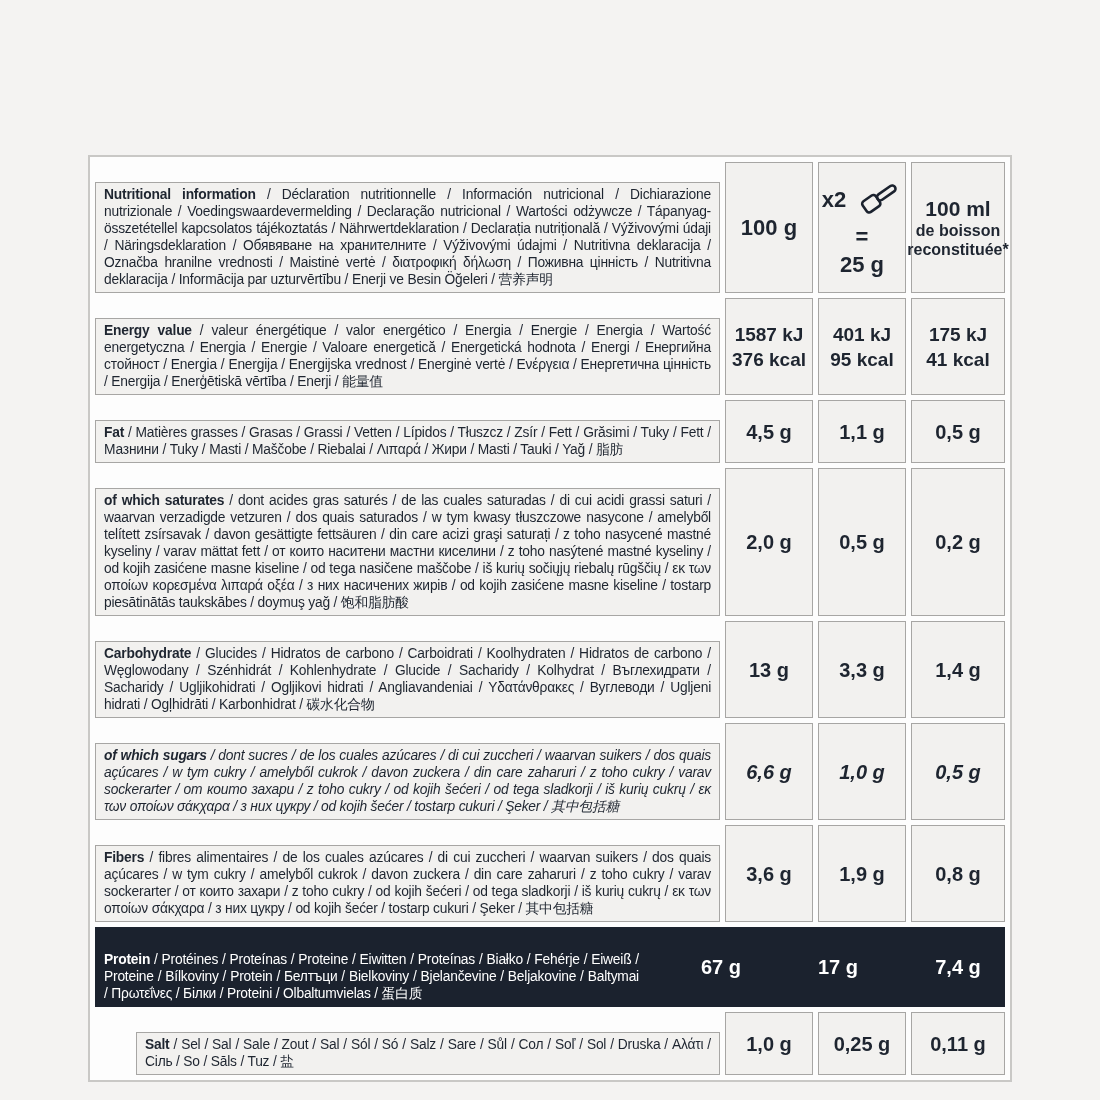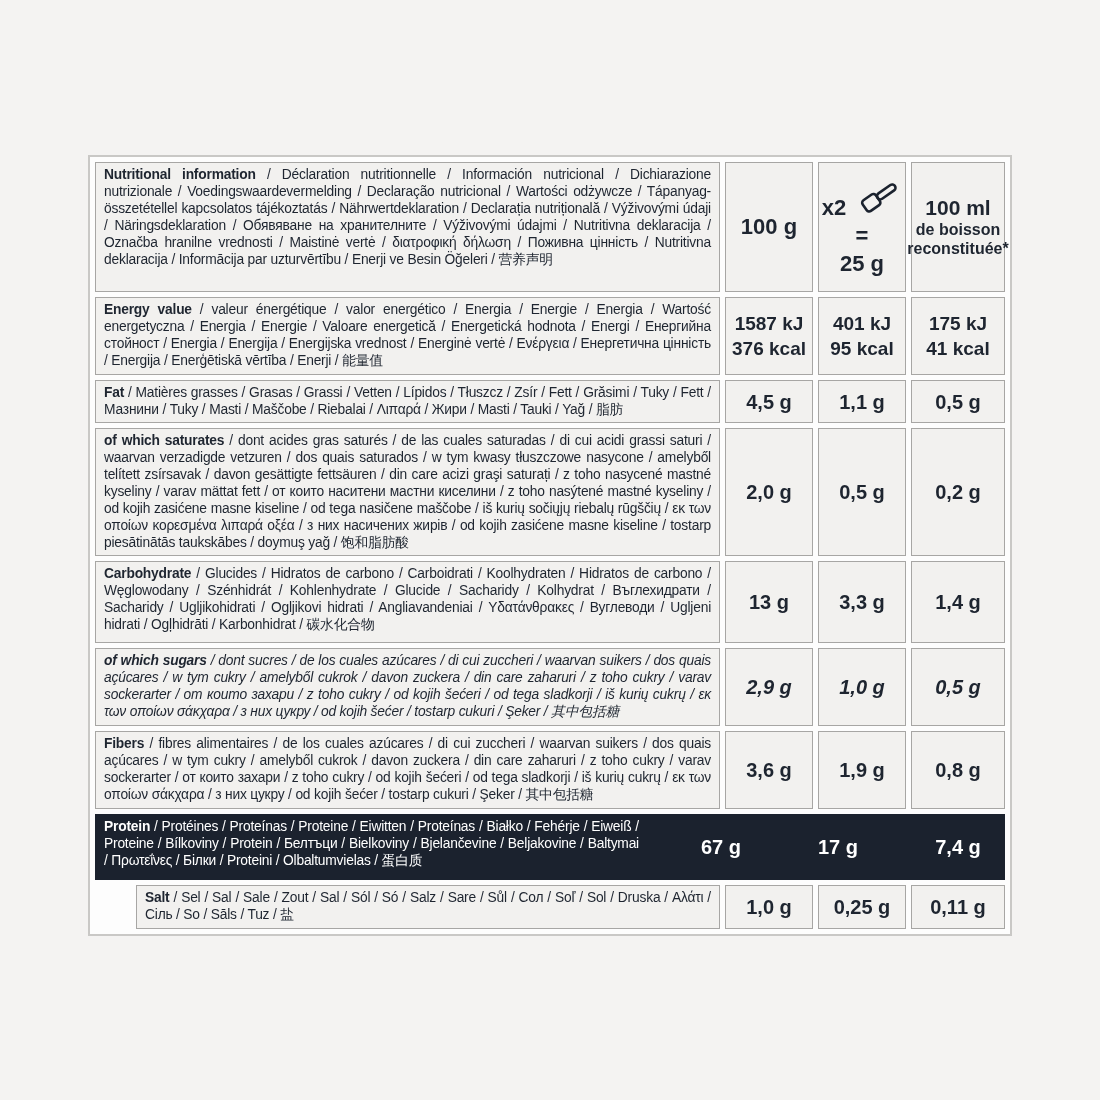--- a/index.html
+++ b/index.html
@@ -30,20 +30,21 @@
     background:#f2f1ef;
     border:1px solid #a7a6a4;
     box-sizing:border-box;
   }
   .label-cell{
     padding:3px 8px 4px 8px;
     font-size:13.8px;
     line-height:17px;
     letter-spacing:-0.2px;
     text-align:justify;
+    margin-top:20px;
   }
   .label-cell b{letter-spacing:-0.2px;}
   .val-cell{
     display:flex;
     flex-direction:column;
     align-items:center;
     justify-content:center;
     font-weight:700;
     font-size:20px;
     line-height:26px;
@@ -69,21 +70,21 @@
     border-color:transparent;
   }
   .hdr-val{
     font-size:22px;
   }
   .hdr-scoop{
     gap:2px;
   }
   .scoop-line{
     display:flex;
-    align-items:flex-end;
+    align-items:center;
     gap:12px;
   }
   .hdr-ml .ml-big{font-size:21px;line-height:24px;}
   .hdr-ml .ml-small{font-size:16px;line-height:19px;}
   .energy-val{font-size:19px;line-height:25px;}
 </style>
 </head>
 <body>
 
 <div class="label-card">
@@ -157,21 +158,21 @@
     </div>
     <div class="cell val-cell">13 g</div>
     <div class="cell val-cell">3,3 g</div>
     <div class="cell val-cell">1,4 g</div>
   </div>
 
   <div class="row r-sugars">
     <div class="cell label-cell">
       <b>of which sugars</b><span> / dont sucres / de los cuales azúcares / di cui zuccheri / waarvan suikers / dos quais açúcares / w tym cukry / amelyből cukrok / davon zuckera / din care zaharuri / z toho cukry / varav sockerarter / от които захари / z toho cukry / od kojih šećeri / od tega sladkorji / iš kurių cukrų / εκ των οποίων σάκχαρα / з них цукру / od kojih šećer / tostarp cukuri / Şeker / 其中包括糖</span>
     </div>
-    <div class="cell val-cell">2,9 g</div>
+    <div class="cell val-cell">6,6 g</div>
     <div class="cell val-cell">1,0 g</div>
     <div class="cell val-cell">0,5 g</div>
   </div>
 
   <div class="row r-fibers">
     <div class="cell label-cell">
       <b>Fibers</b><span> / fibres alimentaires / de los cuales azúcares / di cui zuccheri / waarvan suikers / dos quais açúcares / w tym cukry / amelyből cukrok / davon zuckera / din care zaharuri / z toho cukry / varav sockerarter / от които захари / z toho cukry / od kojih šećeri / od tega sladkorji / iš kurių cukrų / εκ των οποίων σάκχαρα / з них цукру / od kojih šećer / tostarp cukuri / Şeker / 其中包括糖</span>
     </div>
     <div class="cell val-cell">3,6 g</div>
     <div class="cell val-cell">1,9 g</div>

